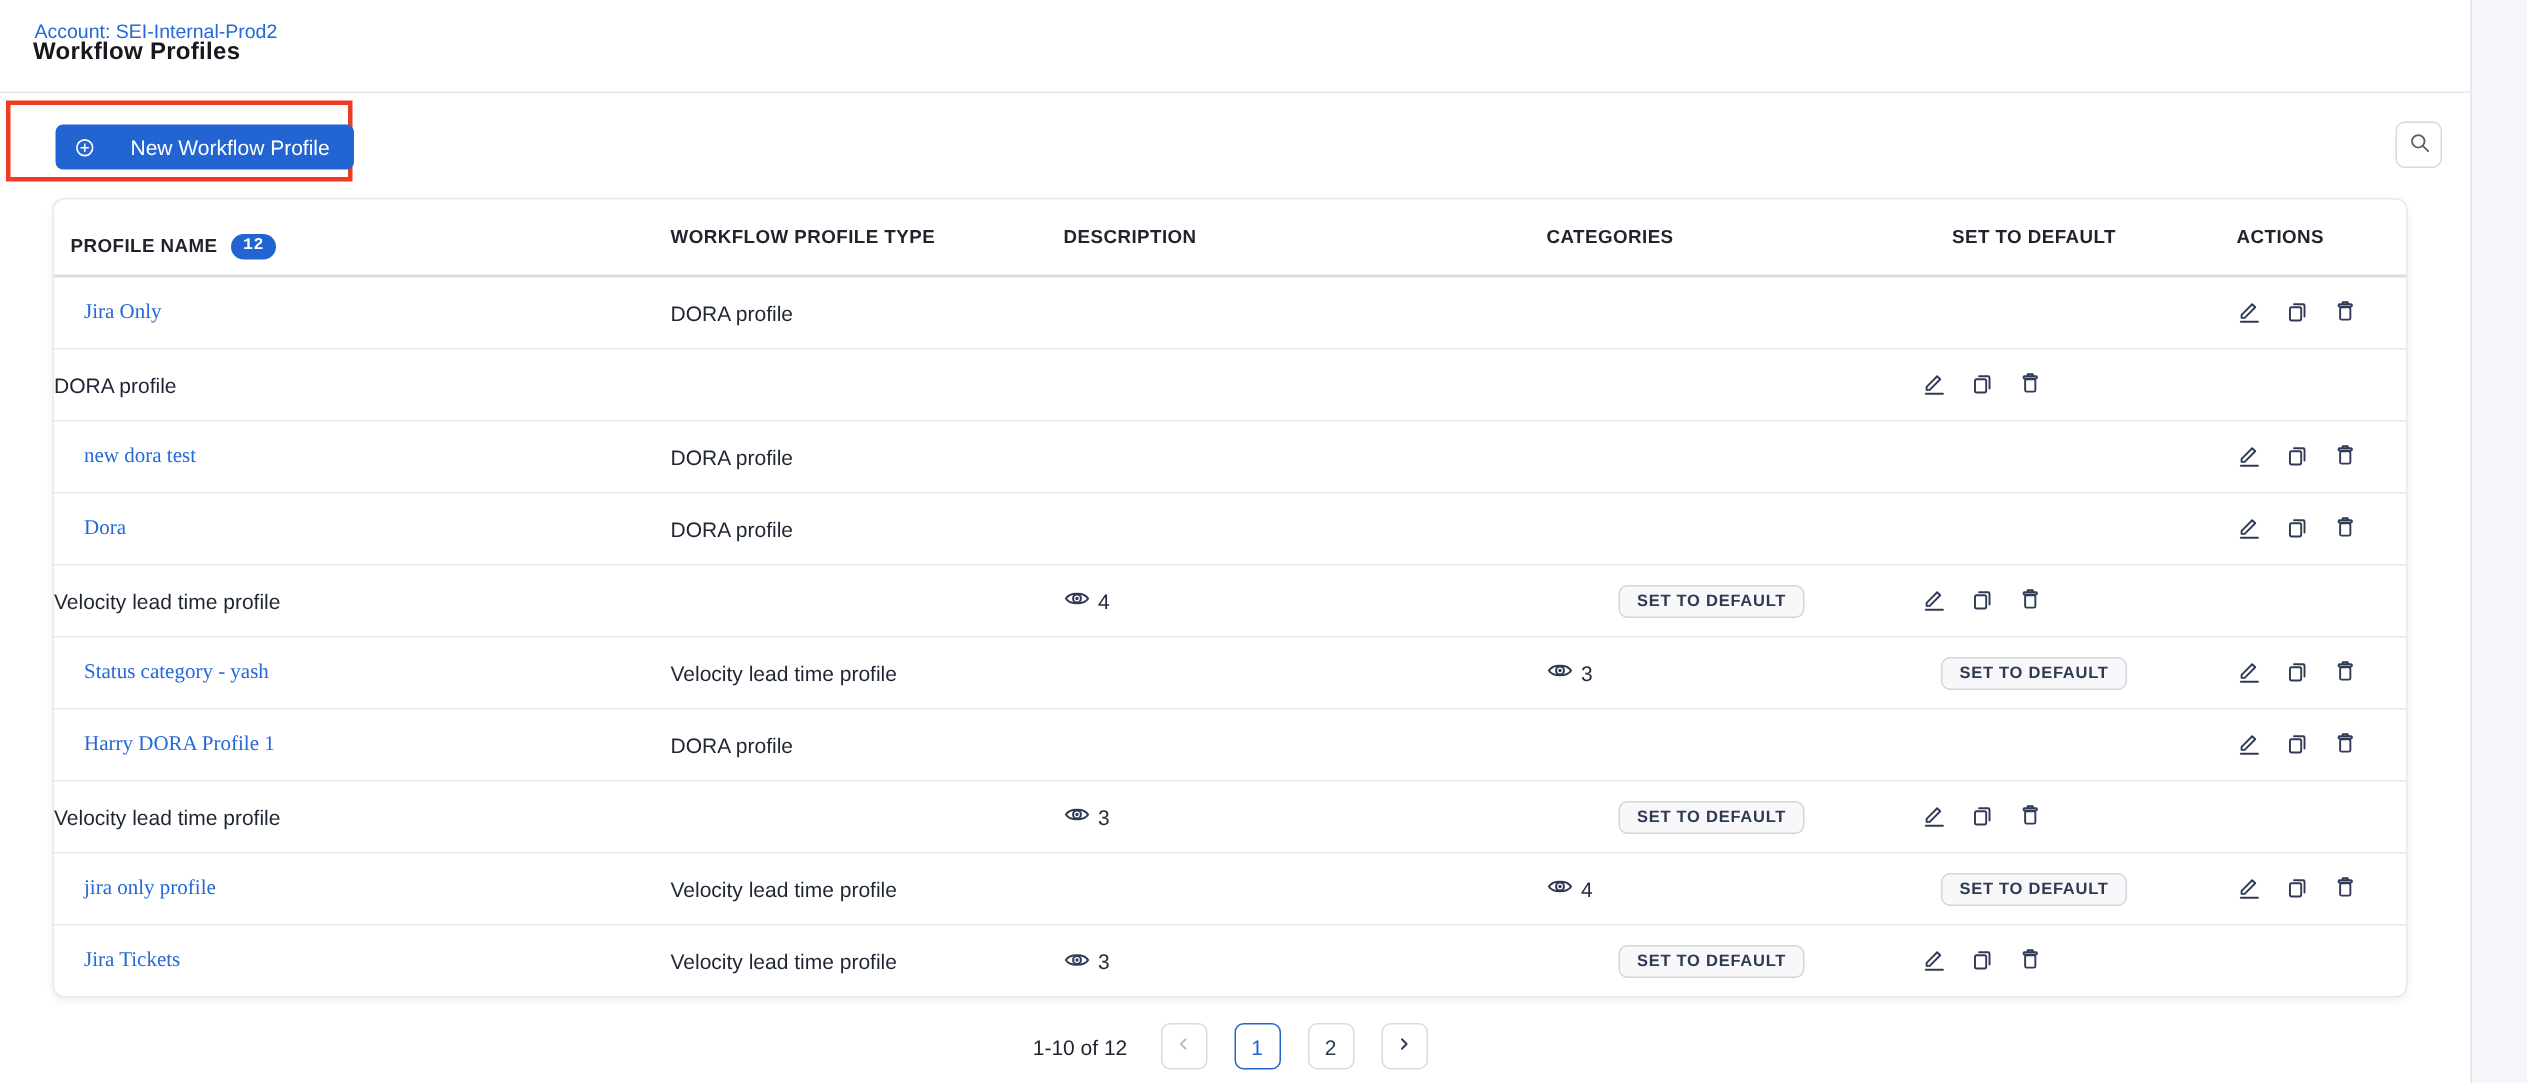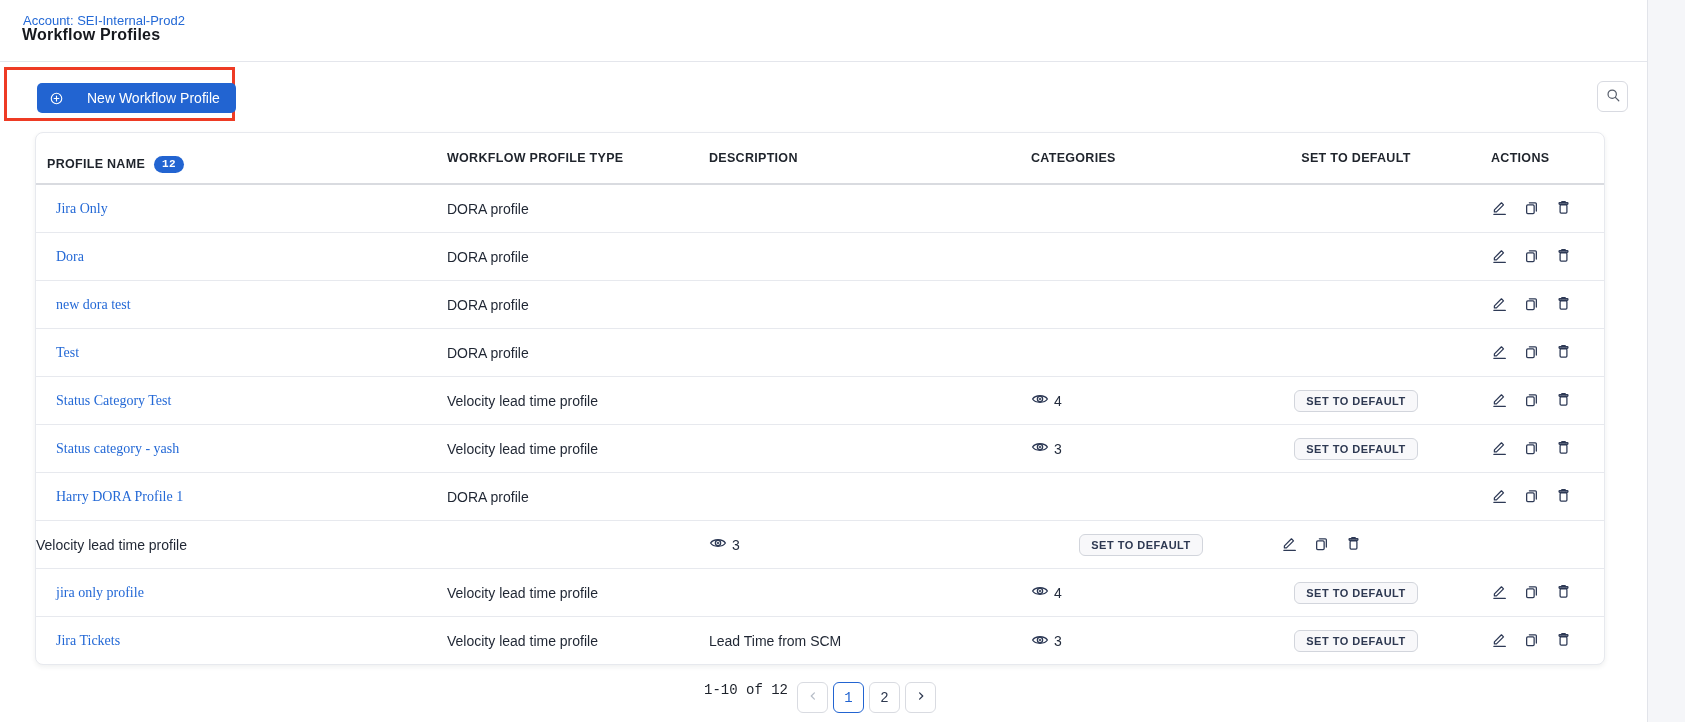--- a/index.html
+++ b/index.html
@@ -55,21 +55,21 @@
   .default-badge { display:inline-block; padding:4px 11px; background:#f8f8fa;
                    border:1px solid #d2d5dc; border-radius:6px;
                    font-size:11px; font-weight:600; color:#2e3952; letter-spacing:.5px;
                    white-space:nowrap; cursor:pointer; }
   .cell-actions { display:flex; align-items:center; gap:15px; padding-left:30px; }
   .icon-btn { background:none; border:none; padding:0; cursor:pointer; color:#2e3a56;
               display:flex; align-items:center; }
 
   
   .pagination { position:absolute; left:35px; top:682px; width:1570px;
-                display:flex; align-items:flex-start; justify-content:center; gap:5px;font-family:Liberation Mono, monospace; }
+                display:flex; align-items:center; justify-content:center; gap:18px; }
   .page-range { font-size:14px; color:#1d222b; margin-right:4px; }
   .pg-btn { width:31px; height:31px; background:#fff; border:1px solid #d9dbe1; border-radius:6px;
             display:flex; align-items:center; justify-content:center;
             font-family:inherit; font-size:14px; color:#2e3950; cursor:pointer; }
   .pg-btn.disabled { color:#b7bdc7; cursor:default; }
   .pg-btn.active { border-color:var(--accent,#2264d1); color:var(--accent,#2264d1); }
 </style>
 </head>
 <body>
 
@@ -146,20 +146,95 @@
               <path d="M8 4.4V3h4v1.4"></path>
               <rect x="4.8" y="4.4" width="10.4" height="1.9" rx="0.6"></rect>
               <rect x="6" y="6.8" width="8" height="9.8" rx="1.2"></rect>
             </svg>
           </span>
         </button>
       </div>
     </div>
 
     <div class="row grid-cols">
+      <div>DORA profile</div>
+      <div></div>
+      <div class="cell-cats"></div>
+      <div class="cell-default">
+        
+      </div>
+      <div class="cell-actions">
+        <button class="icon-btn">
+          <span>
+            <svg width="17" height="17" viewBox="0 0 20 20" fill="none" stroke="currentColor" stroke-width="1.5" stroke-linecap="round" stroke-linejoin="round">
+              <path d="M4 15.2v-2.4l8.3-8.3 2.4 2.4-8.3 8.3H4Z"></path>
+              <path d="M3.4 18.2h13.4"></path>
+            </svg>
+          </span>
+        </button>
+        <button class="icon-btn">
+          <span>
+            <svg width="17" height="17" viewBox="0 0 20 20" fill="none" stroke="currentColor" stroke-width="1.5" stroke-linecap="round" stroke-linejoin="round">
+              <path d="M7.5 4.5h7a1.2 1.2 0 0 1 1.2 1.2v8.5"></path>
+              <rect x="4.3" y="6.8" width="8.8" height="10.4" rx="1.3"></rect>
+            </svg>
+          </span>
+        </button>
+        <button class="icon-btn">
+          <span>
+            <svg width="17" height="17" viewBox="0 0 20 20" fill="none" stroke="currentColor" stroke-width="1.5" stroke-linecap="round" stroke-linejoin="round">
+              <path d="M8 4.4V3h4v1.4"></path>
+              <rect x="4.8" y="4.4" width="10.4" height="1.9" rx="0.6"></rect>
+              <rect x="6" y="6.8" width="8" height="9.8" rx="1.2"></rect>
+            </svg>
+          </span>
+        </button>
+      </div>
+    </div>
+
+    <div class="row grid-cols">
+      <div class="cell-name">
+        <a>new dora test</a>
+      </div>
+      <div>DORA profile</div>
+      <div></div>
+      <div class="cell-cats"></div>
+      <div class="cell-default">
+        
+      </div>
+      <div class="cell-actions">
+        <button class="icon-btn">
+          <span>
+            <svg width="17" height="17" viewBox="0 0 20 20" fill="none" stroke="currentColor" stroke-width="1.5" stroke-linecap="round" stroke-linejoin="round">
+              <path d="M4 15.2v-2.4l8.3-8.3 2.4 2.4-8.3 8.3H4Z"></path>
+              <path d="M3.4 18.2h13.4"></path>
+            </svg>
+          </span>
+        </button>
+        <button class="icon-btn">
+          <span>
+            <svg width="17" height="17" viewBox="0 0 20 20" fill="none" stroke="currentColor" stroke-width="1.5" stroke-linecap="round" stroke-linejoin="round">
+              <path d="M7.5 4.5h7a1.2 1.2 0 0 1 1.2 1.2v8.5"></path>
+              <rect x="4.3" y="6.8" width="8.8" height="10.4" rx="1.3"></rect>
+            </svg>
+          </span>
+        </button>
+        <button class="icon-btn">
+          <span>
+            <svg width="17" height="17" viewBox="0 0 20 20" fill="none" stroke="currentColor" stroke-width="1.5" stroke-linecap="round" stroke-linejoin="round">
+              <path d="M8 4.4V3h4v1.4"></path>
+              <rect x="4.8" y="4.4" width="10.4" height="1.9" rx="0.6"></rect>
+              <rect x="6" y="6.8" width="8" height="9.8" rx="1.2"></rect>
+            </svg>
+          </span>
+        </button>
+      </div>
+    </div>
+
+    <div class="row grid-cols">
       <div class="cell-name">
         <a>Dora</a>
       </div>
       <div>DORA profile</div>
       <div></div>
       <div class="cell-cats"></div>
       <div class="cell-default">
         
       </div>
       <div class="cell-actions">
@@ -185,101 +260,20 @@
               <path d="M8 4.4V3h4v1.4"></path>
               <rect x="4.8" y="4.4" width="10.4" height="1.9" rx="0.6"></rect>
               <rect x="6" y="6.8" width="8" height="9.8" rx="1.2"></rect>
             </svg>
           </span>
         </button>
       </div>
     </div>
 
     <div class="row grid-cols">
-      <div class="cell-name">
-        <a>new dora test</a>
-      </div>
-      <div>DORA profile</div>
-      <div></div>
-      <div class="cell-cats"></div>
-      <div class="cell-default">
-        
-      </div>
-      <div class="cell-actions">
-        <button class="icon-btn">
-          <span>
-            <svg width="17" height="17" viewBox="0 0 20 20" fill="none" stroke="currentColor" stroke-width="1.5" stroke-linecap="round" stroke-linejoin="round">
-              <path d="M4 15.2v-2.4l8.3-8.3 2.4 2.4-8.3 8.3H4Z"></path>
-              <path d="M3.4 18.2h13.4"></path>
-            </svg>
-          </span>
-        </button>
-        <button class="icon-btn">
-          <span>
-            <svg width="17" height="17" viewBox="0 0 20 20" fill="none" stroke="currentColor" stroke-width="1.5" stroke-linecap="round" stroke-linejoin="round">
-              <path d="M7.5 4.5h7a1.2 1.2 0 0 1 1.2 1.2v8.5"></path>
-              <rect x="4.3" y="6.8" width="8.8" height="10.4" rx="1.3"></rect>
-            </svg>
-          </span>
-        </button>
-        <button class="icon-btn">
-          <span>
-            <svg width="17" height="17" viewBox="0 0 20 20" fill="none" stroke="currentColor" stroke-width="1.5" stroke-linecap="round" stroke-linejoin="round">
-              <path d="M8 4.4V3h4v1.4"></path>
-              <rect x="4.8" y="4.4" width="10.4" height="1.9" rx="0.6"></rect>
-              <rect x="6" y="6.8" width="8" height="9.8" rx="1.2"></rect>
-            </svg>
-          </span>
-        </button>
-      </div>
-    </div>
-
-    <div class="row grid-cols">
-      <div class="cell-name">
-        <a>Test</a>
-      </div>
-      <div>DORA profile</div>
-      <div></div>
-      <div class="cell-cats"></div>
-      <div class="cell-default">
-        
-      </div>
-      <div class="cell-actions">
-        <button class="icon-btn">
-          <span>
-            <svg width="17" height="17" viewBox="0 0 20 20" fill="none" stroke="currentColor" stroke-width="1.5" stroke-linecap="round" stroke-linejoin="round">
-              <path d="M4 15.2v-2.4l8.3-8.3 2.4 2.4-8.3 8.3H4Z"></path>
-              <path d="M3.4 18.2h13.4"></path>
-            </svg>
-          </span>
-        </button>
-        <button class="icon-btn">
-          <span>
-            <svg width="17" height="17" viewBox="0 0 20 20" fill="none" stroke="currentColor" stroke-width="1.5" stroke-linecap="round" stroke-linejoin="round">
-              <path d="M7.5 4.5h7a1.2 1.2 0 0 1 1.2 1.2v8.5"></path>
-              <rect x="4.3" y="6.8" width="8.8" height="10.4" rx="1.3"></rect>
-            </svg>
-          </span>
-        </button>
-        <button class="icon-btn">
-          <span>
-            <svg width="17" height="17" viewBox="0 0 20 20" fill="none" stroke="currentColor" stroke-width="1.5" stroke-linecap="round" stroke-linejoin="round">
-              <path d="M8 4.4V3h4v1.4"></path>
-              <rect x="4.8" y="4.4" width="10.4" height="1.9" rx="0.6"></rect>
-              <rect x="6" y="6.8" width="8" height="9.8" rx="1.2"></rect>
-            </svg>
-          </span>
-        </button>
-      </div>
-    </div>
-
-    <div class="row grid-cols">
-      <div class="cell-name">
-        <a>Status Category Test</a>
-      </div>
       <div>Velocity lead time profile</div>
       <div></div>
       <div class="cell-cats">
         <span>
           <svg width="18" height="18" viewBox="0 0 20 20" fill="none" stroke="currentColor" stroke-width="1.5" stroke-linecap="round">
             <path d="M1.8 10 C 4.6 5.2, 15.4 5.2, 18.2 10 C 15.4 14.8, 4.6 14.8, 1.8 10 Z"></path>
             <circle cx="10" cy="10" r="2.9"></circle>
             <circle cx="10" cy="10" r="0.5" fill="currentColor"></circle>
           </svg>
         </span>
@@ -495,21 +489,20 @@
           </span>
         </button>
       </div>
     </div>
 
     <div class="row grid-cols">
       <div class="cell-name">
         <a>Jira Tickets</a>
       </div>
       <div>Velocity lead time profile</div>
-      <div>Lead Time from SCM</div>
       <div class="cell-cats">
         <span>
           <svg width="18" height="18" viewBox="0 0 20 20" fill="none" stroke="currentColor" stroke-width="1.5" stroke-linecap="round">
             <path d="M1.8 10 C 4.6 5.2, 15.4 5.2, 18.2 10 C 15.4 14.8, 4.6 14.8, 1.8 10 Z"></path>
             <circle cx="10" cy="10" r="2.9"></circle>
             <circle cx="10" cy="10" r="0.5" fill="currentColor"></circle>
           </svg>
         </span>
         <span>3</span>
       </div>

